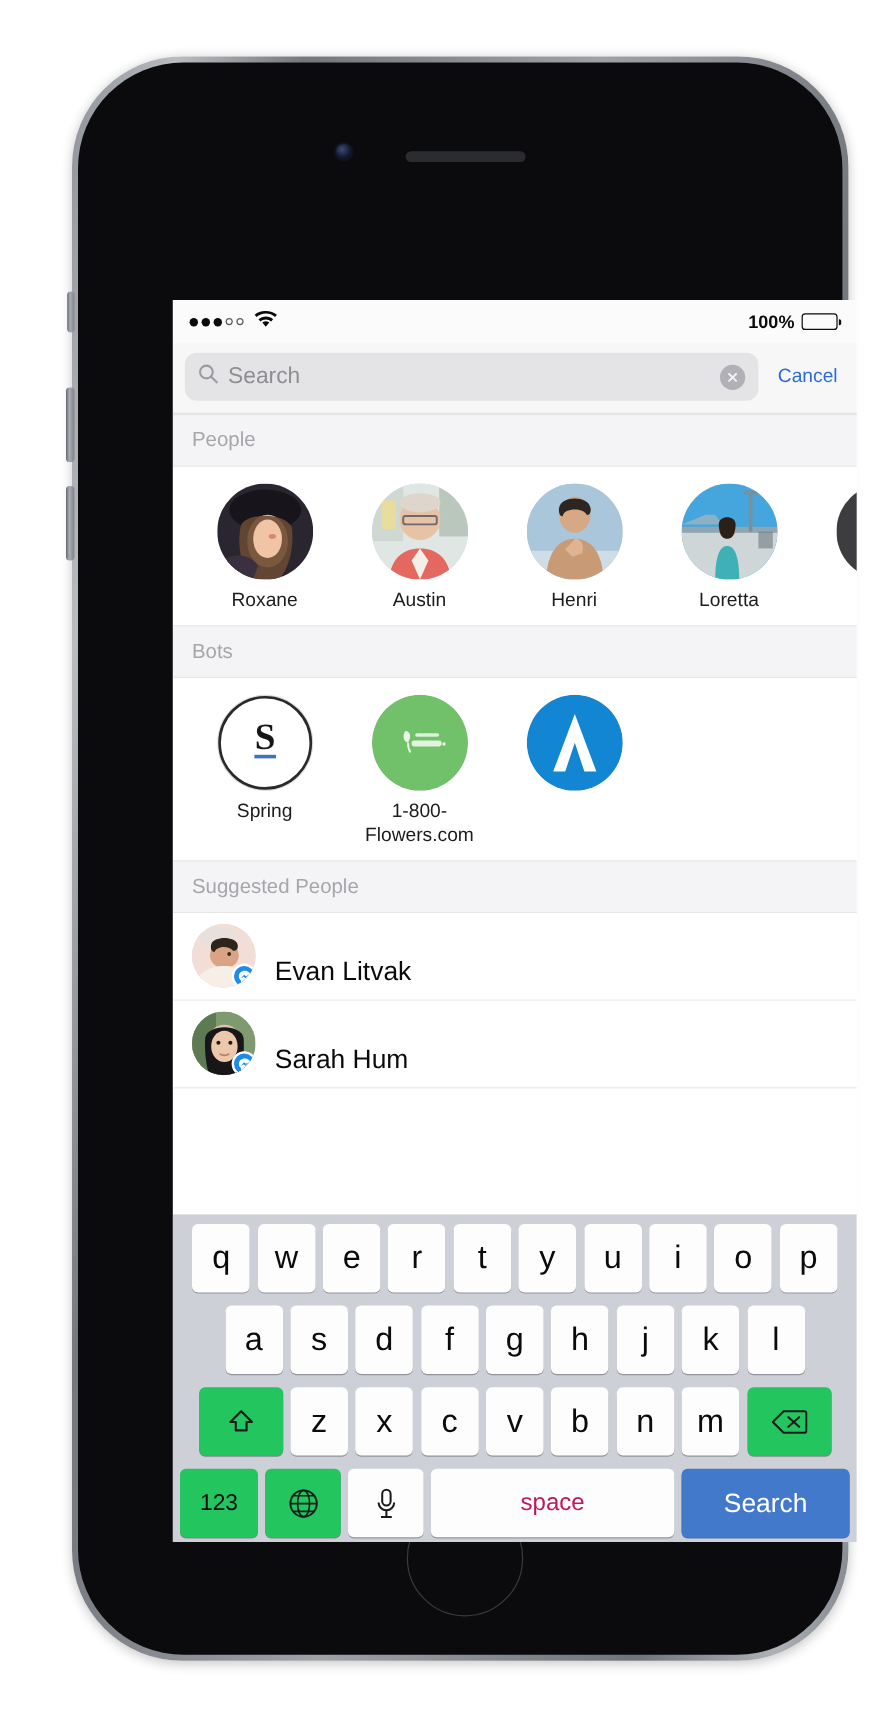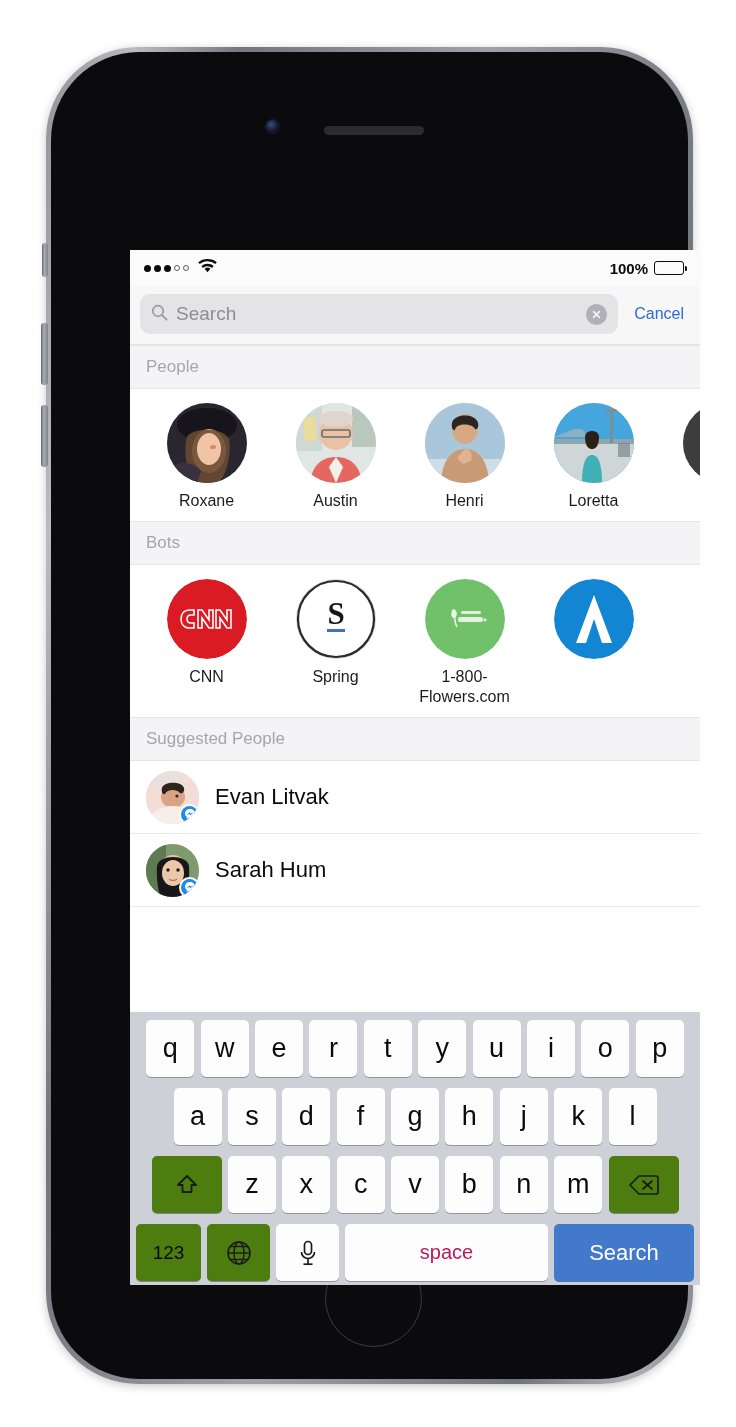--- a/index.html
+++ b/index.html
@@ -7,21 +7,21 @@
     width: 736px; height: 1427px;
     background: #ffffff;
     font-family: "Liberation Sans", sans-serif;
     overflow: hidden;
   }
 
   
   .stage { position: relative; width: 736px; height: 1427px; background: #fff; }
 
   .phone {
-    position: absolute; left: 46px; top: 47px;
+    position: absolute; left: 60px; top: 47px;
     width: 647px; height: 1337px;
     border-radius: 92px;
     background: linear-gradient(100deg,#8e9298 0%,#b9bdc2 10%,#74787e 22%,#9ea2a8 50%,#6f737a 80%,#aeb2b8 93%,#7d8188 100%);
     box-shadow: 0 2px 10px rgba(0,0,0,.22);
   }
   .phone-inner {
     position: absolute; left: 5px; top: 5px; right: 5px; bottom: 5px;
     border-radius: 88px;
     background: #0b0b0d;
   }
@@ -121,21 +121,21 @@
     width: 80px; height: 80px; border-radius: 50%; overflow: hidden;
     position: relative; background: #d9d9de;
   }
   .hname {
     font-size: 16px; color: #1c1c1e; text-align: center; line-height: 1.25;
     max-width: 120px;
   }
 
   
   .list-row {
-    display: flex; align-items: center; gap: 16px; padding: 10px 16px;
+    display: flex; align-items: flex-end; gap: 16px; padding: 10px 16px;
     border-bottom: 1px solid #e9e9eb; background: #fff; height: 73px;
   }
   .av-sm { width: 53px; height: 53px; border-radius: 50%; overflow: hidden; position: relative; flex: 0 0 auto; background:#d9d9de; }
   .badge {
     position: absolute; right: -1px; bottom: -1px; width: 21px; height: 21px;
     border-radius: 50%; background: #1c8ce8; border: 2px solid #fff;
     display: flex; align-items: center; justify-content: center;
   }
   .list-name { font-size: 22px; color: #0b0b0d; }
 
@@ -149,21 +149,21 @@
   .key {
     background: #fdfdfd; border-radius: 5px; height: 57px;
     display: flex; align-items: center; justify-content: center;
     font-size: 27px; color: #0b0b0d;
     box-shadow: 0 1px 0 rgba(136,139,146,.85);
   }
   .row1 .key { width: 48px; margin: 0 3.2px; }
   .row2 { padding: 0 26px; }
   .row2 .key { width: 48px; margin: 0 3.2px; }
   .row3 .key { width: 48px; margin: 0 3.2px; }
-  .key.fn { background: #4d7c0f; box-shadow: 0 1px 0 rgba(120,124,132,.9); }
+  .key.fn { background: #22c55e; box-shadow: 0 1px 0 rgba(120,124,132,.9); }
   .key.shift { width: 70px; margin: 0 3.2px 0 3px; }
   .key.bksp  { width: 70px; margin: 0 3px 0 3.2px; }
   .row4 { gap: 0; }
   .key.num   { width: 65px; margin: 0 3px; font-size: 19px; }
   .key.globe { width: 63px; margin: 0 3px; }
   .key.mic   { width: 63px; margin: 0 3px; background: #fdfdfd; box-shadow: 0 1px 0 rgba(136,139,146,.85); }
   .key.space { flex: 1; margin: 0 3px; font-size: 20px; color: #be185d; }
   .key.go    { width: 140px; margin: 0 3px; background: #4279ca; color: #fff; font-size: 22px; box-shadow: 0 1px 0 rgba(60,105,175,.9); }
 </style>
 </head>
@@ -296,33 +296,20 @@
             <ellipse cx="50" cy="36" rx="5" ry="6" fill="#5a5a5f"></ellipse>
           </svg>
         </div>
 
       </div>
     </div>
 
     <div class="sect-head">Bots</div>
 
     <div class="hrow">
-      <div class="hcell">
-        <div class="av">
-          <svg width="80" height="80" viewBox="0 0 80 80">
-            <circle cx="40" cy="40" r="40" fill="#da1b23"></circle>
-            <g fill="none" stroke="#fff" stroke-width="1.6">
-              <path d="M23 31c-6 0-9 4-9 9s3 9 9 9h4v-5h-3c-3 0-4-2-4-4s1-4 4-4h3v-5z"></path>
-              <path d="M31 49V31h4l7 10V31h4v18h-4l-7-10v10z"></path>
-              <path d="M49 49V31h4l7 10V31h4v18h-4l-7-10v10z"></path>
-            </g>
-          </svg>
-        </div>
-        <div class="hname">CNN</div>
-      </div>
       <div class="hcell">
         <div class="av">
           <svg width="80" height="80" viewBox="0 0 80 80">
             <circle cx="40" cy="40" r="38" fill="#ffffff" stroke="#2a2a2c" stroke-width="2.2"></circle>
             <text x="40" y="45" font-family="Liberation Serif, serif" font-size="31" font-weight="bold" fill="#17171a" text-anchor="middle">S</text>
             <rect x="31" y="50" width="18" height="3" fill="#4271c4"></rect>
           </svg>
         </div>
         <div class="hname">Spring</div>
       </div>

